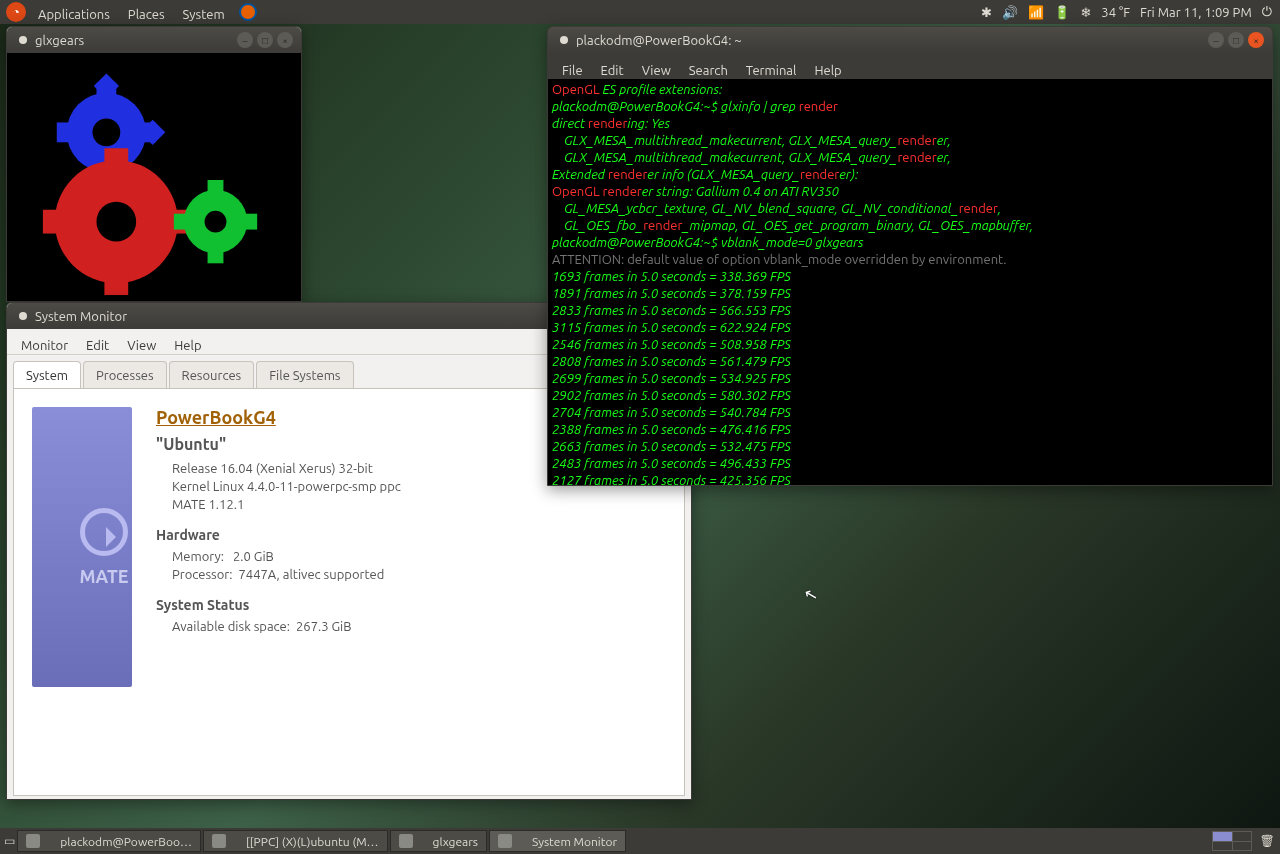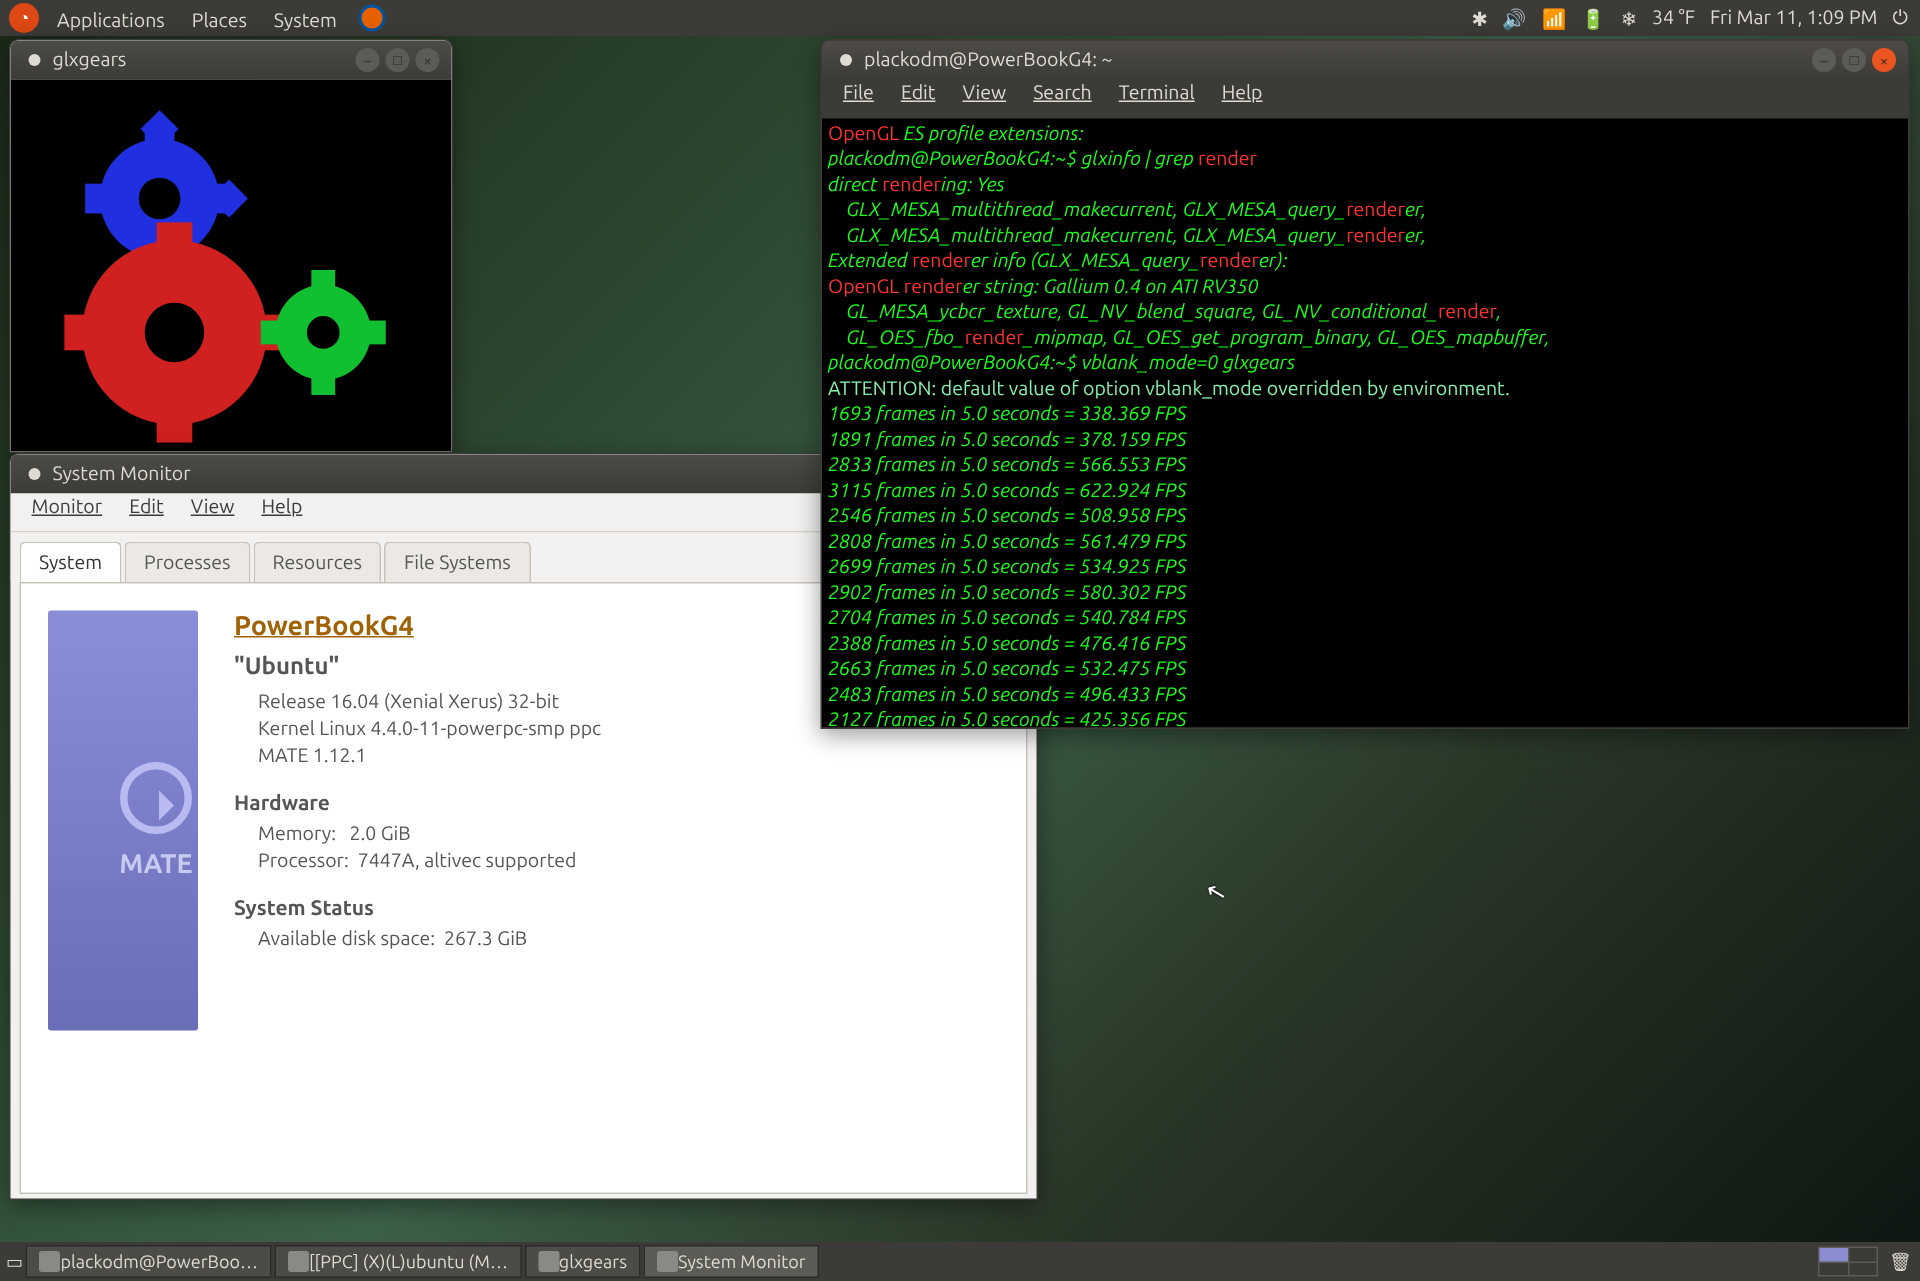--- a/index.html
+++ b/index.html
@@ -11,47 +11,47 @@
 .ff-icon { width:18px; height:18px; background:#e66000; border-radius:50%; border:2px solid #00539f; margin-left:4px; }
 .top-panel-right { margin-left: auto; display: flex; align-items: center; gap: 10px; padding-right: 6px; }
 .tray-icon { display:inline-block; }
 .window { position: absolute; background: #f2f1f0; border: 1px solid #3c3b37; border-radius: 6px 6px 0 0; box-shadow: 0 4px 16px rgba(0,0,0,0.4); overflow:hidden; }
 .titlebar { height: 26px; background: linear-gradient(#4c4b46, #3c3b37); display: flex; align-items: center; color: #dfdbd2; font-size: 13px; padding: 0 8px; gap: 8px; }
 .titlebar.focused { background: linear-gradient(#4e4b46, #3c3b37); }
 .window-dot { width:8px; height:8px; border-radius:50%; background:#dfdbd2; margin-left:4px;}
 .win-controls { margin-left:auto; display:flex; gap:4px; }
 .win-btn { width:16px; height:16px; border-radius:50%; background: #5c5b55; display:flex; align-items:center; justify-content:center; font-size:10px; color:#2a2a26; }
 .win-btn.close { background:#e95420; }
-.menubar { height: 26px; display: flex; align-items: flex-start; gap: 2px; padding: 0 6px; font-size: 13px; color: #3c3c3c; background:#f2f1f0; border-bottom:1px solid #d4d0c8;text-decoration:underline;}
+.menubar { height: 26px; display: flex; align-items: flex-end; gap: 2px; padding: 0 6px; font-size: 13px; color: #3c3c3c; background:#f2f1f0; border-bottom:1px solid #d4d0c8;}
 .menubar.dark { background:#3c3b37; color:#dfdbd2; border:none; }
 .menubar .mi { padding: 2px 8px; }
 .glxgears-canvas { background:#000; width:100%; height:calc(100% - 26px); position:relative; }
 
 
 .sm-tabs { display:flex; padding:6px 6px 0 6px; gap:2px; background:#f2f1f0; }
 .sm-tab { padding:6px 12px; font-size:13px; color:#555; background:#ece9e5; border:1px solid #c7c2ba; border-bottom:none; border-radius:4px 4px 0 0; }
 .sm-tab.active { background:#fff; color:#333; }
 .sm-body { background:#fff; margin:0 6px 6px 6px; border:1px solid #c7c2ba; padding:18px; height:calc(100% - 88px); display:flex; gap:24px; }
 .mate-badge { width:100px; height:280px; background:linear-gradient(#8a8ed8,#6a6eb8); color:#c8caf0; display:flex; flex-direction:column; align-items:center; justify-content:center; font-size:18px; font-weight:bold; border-radius:2px;padding-left:44px;}
 .mate-badge .logo { width:48px; height:48px; border:5px solid #b8baf0; border-radius:50%; margin-bottom:10px; position:relative;}
 .mate-badge .logo::after { content:""; position:absolute; right:-3px; top:14px; border:10px solid transparent; border-left-color:#b8baf0; }
 .sm-info h2 { font-size:18px; color:#a16207; text-decoration:underline; margin-bottom:8px; font-weight:bold; }
 .sm-info .dist { font-size:16px; color:#555; font-weight:bold; margin-bottom:8px; }
 .sm-info .line { font-size:13px; color:#555; margin:4px 0 4px 16px; }
 .sm-info h3 { font-size:14px; color:#555; font-weight:bold; margin:16px 0 6px 0;}
 
 
 .terminal-body { background:#000; font-family:"DejaVu Sans Mono","Liberation Mono",monospace; font-size:13px; line-height:17px; color:#18ff18; padding:2px 4px; height:calc(100% - 52px); white-space:pre; overflow:hidden; }
 .t-red { color:#ff3030; }
-.t-yellow { color:#86efac;text-align:right; }
+.t-yellow { color:#737373;text-align:right; }
 .t-green { color:#18ff18;font-style:italic; }
 
 
 .bottom-panel { position:absolute; bottom:0; left:0; right:0; height:26px; background:#3c3b37; display:flex; align-items:center; color:#dfdbd2; font-size:12px; padding:0 4px; gap:2px; }
-.task { height:22px; padding:5px 8px; background:#4c4b46; border:1px solid #2a2a26; display:flex; align-items:center; gap:0; max-width:210px; overflow:hidden; white-space:nowrap;justify-content:flex-end; }
+.task { height:22px; padding:5px 8px; background:#4c4b46; border:1px solid #2a2a26; display:flex; align-items:center; gap:20px; max-width:210px; overflow:hidden; white-space:nowrap;justify-content:flex-end; }
 .task.active { background:#5c5b55; }
 .task .ticon { width:14px; height:14px; background:#8a8a85; border-radius:2px; flex:none; }
 .workspace { margin-left:auto; width:40px; height:20px; background:#5c5b55; display:grid; grid-template-columns:1fr 1fr; grid-template-rows:1fr 1fr; gap:1px; padding:1px; margin-right:4px;}
 .workspace div { background:#3c3b37; }
 .workspace div.on { background:#8a8ed0; }
 .trash { width:18px; height:18px; display:flex; align-items:center; justify-content:center;}
 .cursor { position:absolute; left:804px; top:585px; color:#fff; font-size:16px; transform:rotate(-15deg); text-shadow:0 0 2px #000;}
 </style>
 </head>
 <body>

